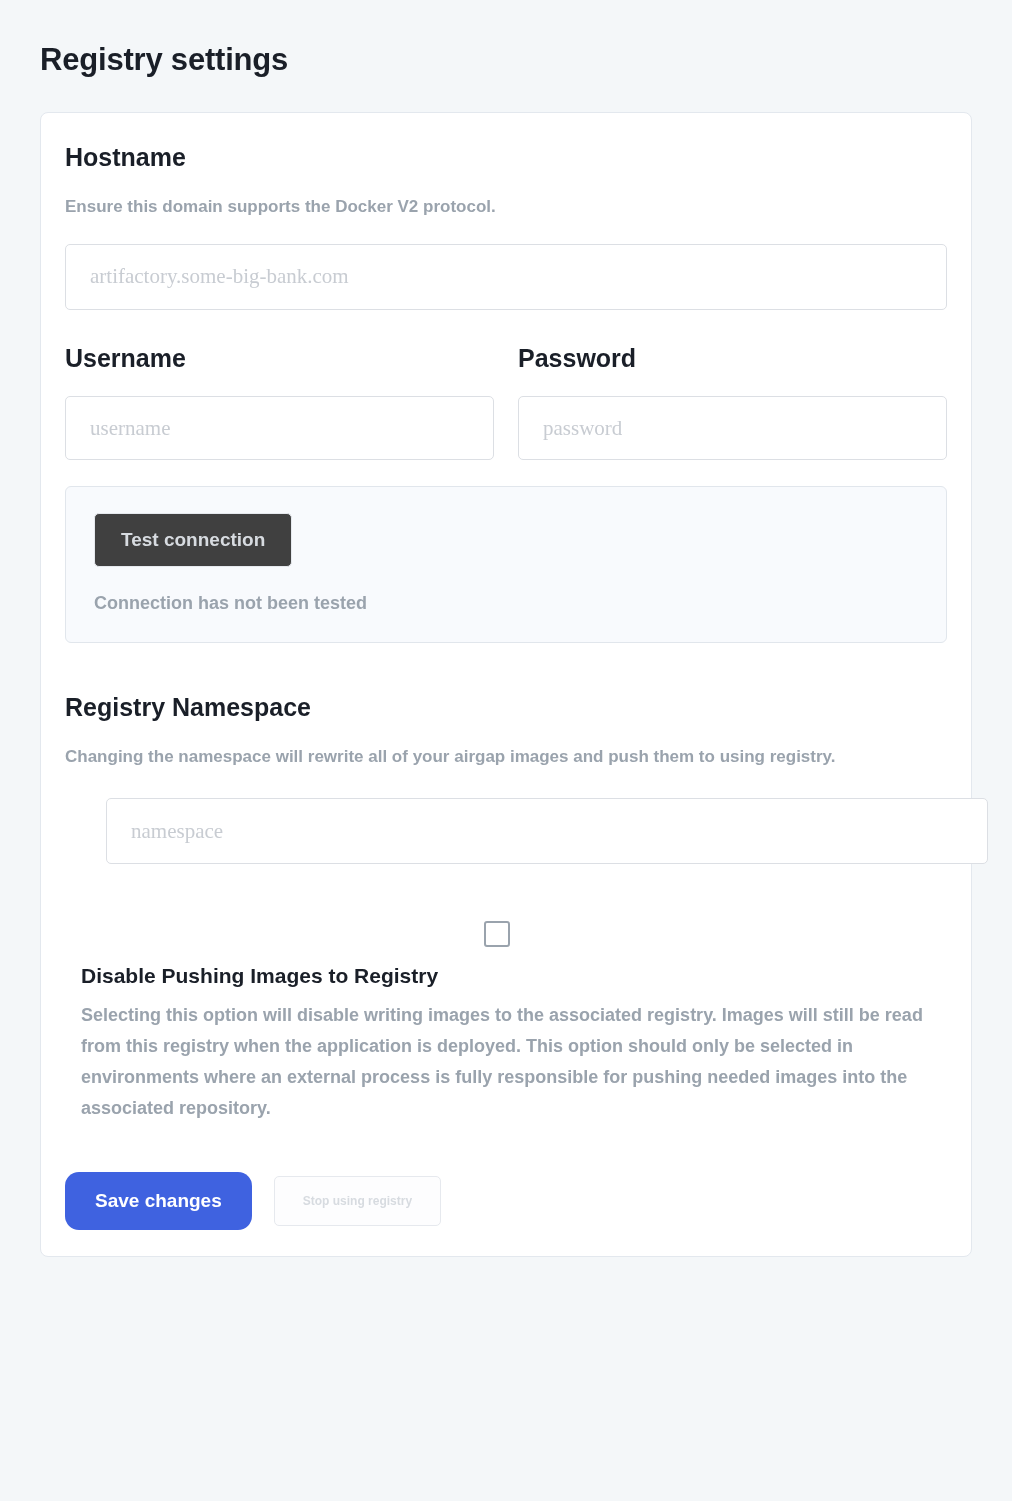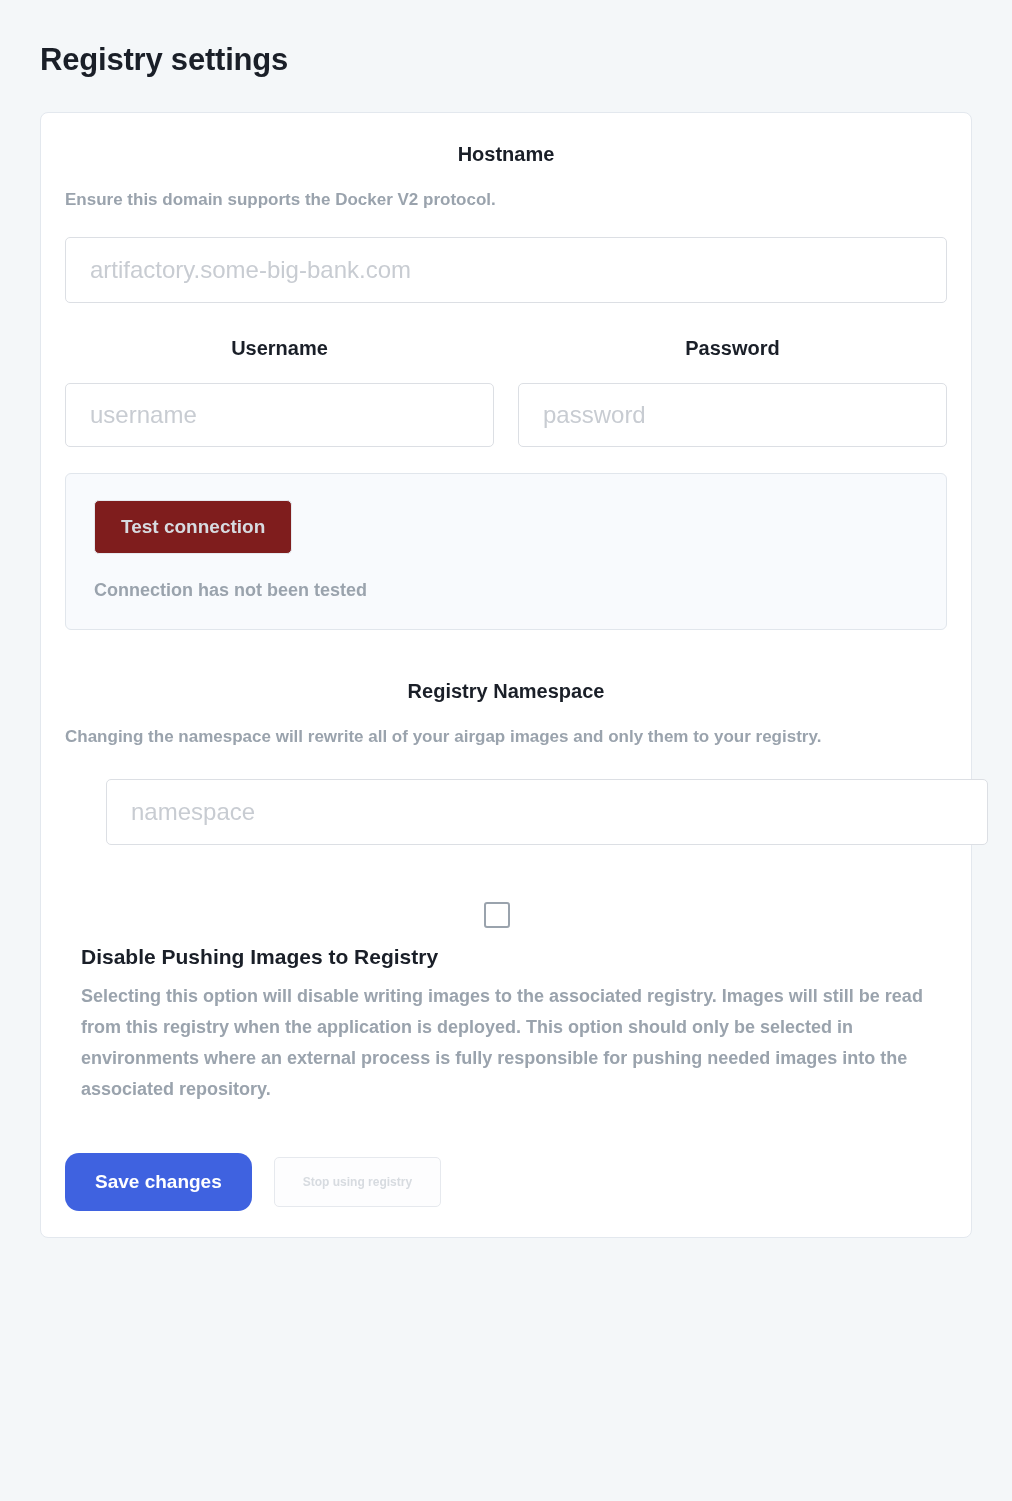--- a/index.html
+++ b/index.html
@@ -31,45 +31,44 @@
     position: absolute;
     left: 40px;
     top: 112px;
     width: 932px;
     background: #ffffff;
     border: 1px solid #e3e8ee;
     border-radius: 8px;
     padding: 28px 24px 26px 24px;
   }
   .section-label {
-    font-size: 20px;
+    font-size: 25px;
     font-weight: bold;
     color: #1a1f28;
     margin: 0 0 0 0;
     line-height: 1.3;
-    text-align: center;
   }
   .helper-text {
     font-size: 17px;
     color: #9aa3ad;
     margin: 20px 0 0 0;
     line-height: 1.55;
     font-weight: bold;
   }
   .text-input {
     display: block;
     width: 100%;
     height: 66px;
     border: 1px solid #dcdfe4;
     border-radius: 5px;
     background: #fff;
-    font-size: 24px;
+    font-size: 21px;
     color: #4a5158;
     padding: 0 24px;
-    font-family: Liberation Sans, sans-serif;
+    font-family: Liberation Serif, serif;
     outline: none;
   }
   .text-input::placeholder { color: #c8ccd2; }
   .mt24 { margin-top: 24px; }
   .mt28 { margin-top: 28px; margin-left: 41px; }
   .two-col {
     display: flex;
     gap: 24px;
     margin-top: 32px;
   }
@@ -80,21 +79,21 @@
     margin-top: 26px;
     border: 1px solid #e1e6ec;
     border-radius: 6px;
     background: #f8fafd;
     padding: 26px 28px 28px 28px;
   }
   .test-btn {
     display: inline-block;
     border: 1px solid #e6e9ee;
     border-radius: 5px;
-    background: #7f1d1d;
+    background: #404040;
     color: #d7dbe0;
     font-size: 19px;
     font-weight: bold;
     padding: 15px 26px;
     font-family: "Liberation Sans", sans-serif;
     cursor: default;
   }
   .test-status {
     margin-top: 26px;
     font-size: 18px;
@@ -196,21 +195,21 @@
       </div>
     </div>
 
     <div class="test-box">
       <button class="test-btn">Test connection</button>
       <div class="test-status">Connection has not been tested</div>
     </div>
 
     <div>
       <div class="section-label namespace-title">Registry Namespace</div>
-      <div class="helper-text">Changing the namespace will rewrite all of your airgap images and only them to your registry.</div>
+      <div class="helper-text">Changing the namespace will rewrite all of your airgap images and push them to using registry.</div>
       <input class="text-input mt28" type="text" placeholder="namespace" style="">
     </div>
 
     <div class="checkbox-row">
       <div class="checkbox-wrap">
         <span class="checkbox"></span>
       </div>
       <div class="cb-content">
         <div class="cb-title">Disable Pushing Images to Registry</div>
         <p class="cb-desc">Selecting this option will disable writing images to the associated registry. Images will still be read from this registry when the application is deployed. This option should only be selected in environments where an external process is fully responsible for pushing needed images into the associated repository.</p>

